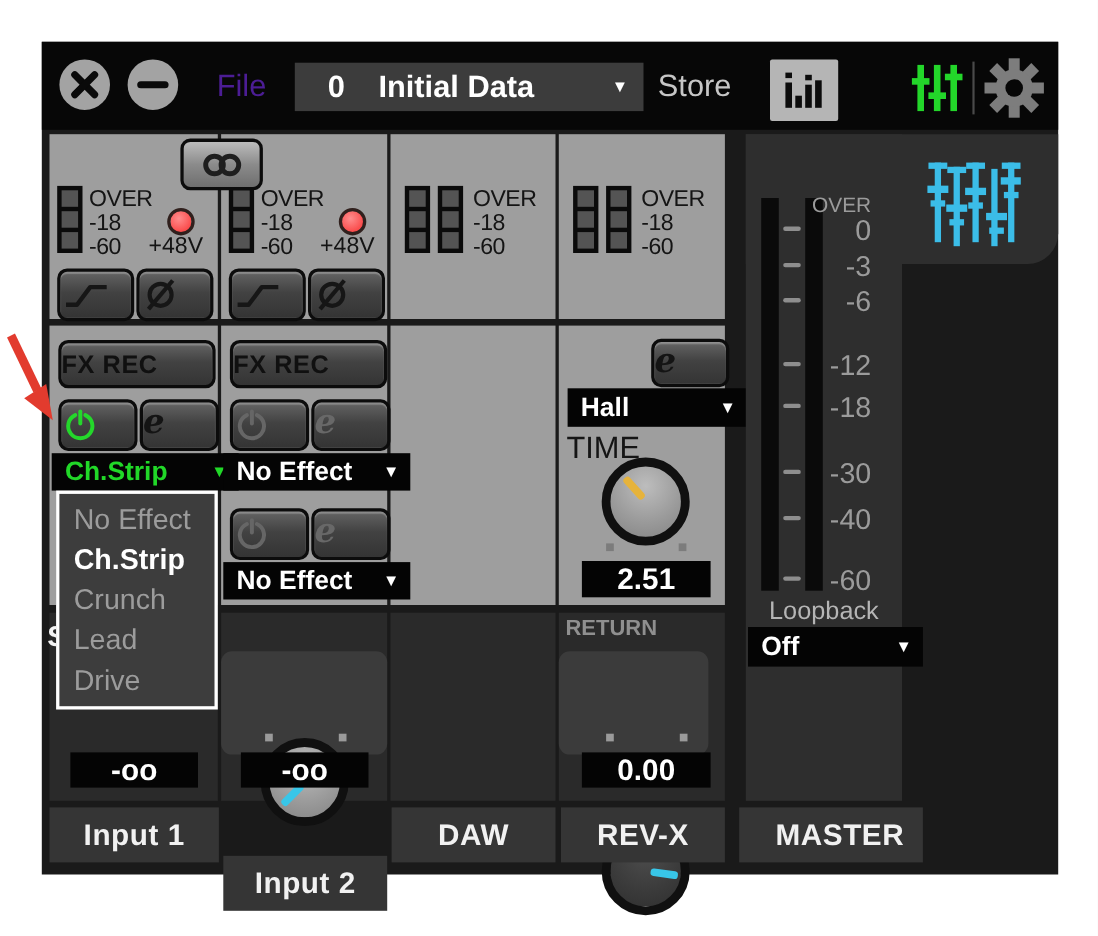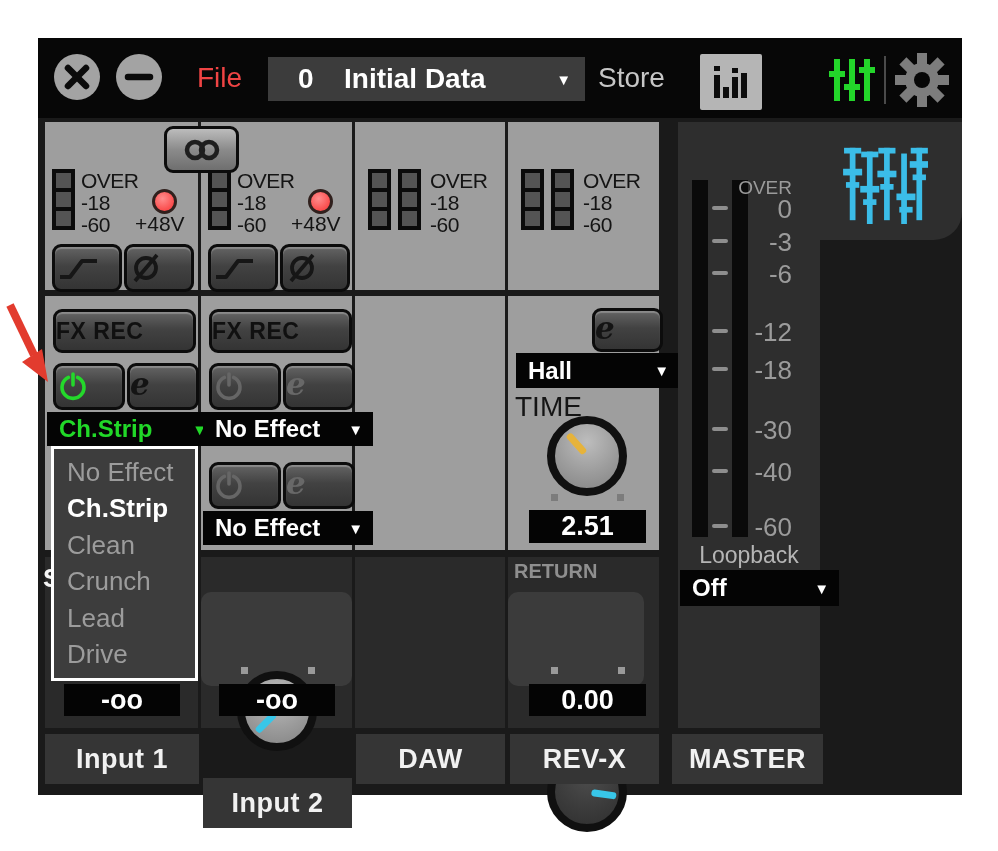--- a/index.html
+++ b/index.html
@@ -5,21 +5,21 @@
   html,body{margin:0;padding:0;background:#fff;}
   #stage{position:relative;width:998px;height:851px;background:#fff;overflow:hidden;
          font-family:"Liberation Sans","DejaVu Sans",sans-serif;-webkit-font-smoothing:antialiased;}
   .abs{position:absolute;}
 
   
   .win-bg{left:38px;top:38px;width:924px;height:757px;background:#1a1a1a;}
   .titlebar{left:38px;top:38px;width:924px;height:80px;background:#070707;}
   .circle-btn{width:46px;height:46px;border-radius:50%;background:#a3a3a3;
               display:flex;align-items:center;justify-content:center;}
-  .tb-label{color:#ef4444;font-size:28px;}
+  .tb-label{color:#4c1d95;font-size:28px;}
   .preset-box{background:#3c3c3c;color:#fff;display:flex;align-items:center;font-size:28px;font-weight:600;}
   .sel-arrow{font-size:15px;line-height:1;}
   .sq-btn{background:#b5b5b5;display:flex;align-items:center;justify-content:center;border-radius:2px;}
 
   
   .panel-gray{background:#9e9e9e;}
   .panel-dark{background:#2a2a2a;}
   .subpanel{background:#3b3b3b;border-radius:10px;}
   .master-panel{background:#2e2e2e;}
 
@@ -399,35 +399,34 @@
 
   <div class="abs loopback-label" style="left:682px;top:542px;width:134px;">Loopback</div>
   <div class="abs blacksel" style="left:680px;top:570px;width:137px;height:36px;">
     <span>Off</span>
     <span class="sel-arrow">▼</span>
   </div>
 
   <div class="abs menu" style="left:51px;top:446px;width:141px;">
     <div class="menu-item">No Effect</div>
     <div class="menu-item selected">Ch.Strip</div>
-    <div class="menu-item">Clean</div>
     <div class="menu-item">Crunch</div>
     <div class="menu-item">Lead</div>
     <div class="menu-item">Drive</div>
   </div>
 
   <div class="abs chname" style="left:45px;top:734px;width:154px;height:50px;">
     <span>Input 1</span>
   </div>
   <div class="abs chname" style="left:203px;top:734px;width:149px;height:50px;margin-top:44px;">
     <span>Input 2</span>
   </div>
   <div class="abs chname" style="left:356px;top:734px;width:149px;height:50px;">
     <span>DAW</span>
   </div>
   <div class="abs chname" style="left:510px;top:734px;width:149px;height:50px;">
     <span>REV-X</span>
   </div>
-  <div class="abs chname" style="left:672px;top:734px;width:151px;height:50px;">
+  <div class="abs chname" style="left:672px;top:734px;width:151px;height:50px;padding-left:16px;">
     <span>MASTER</span>
   </div>
 
 </div>
 
 </body></html>

